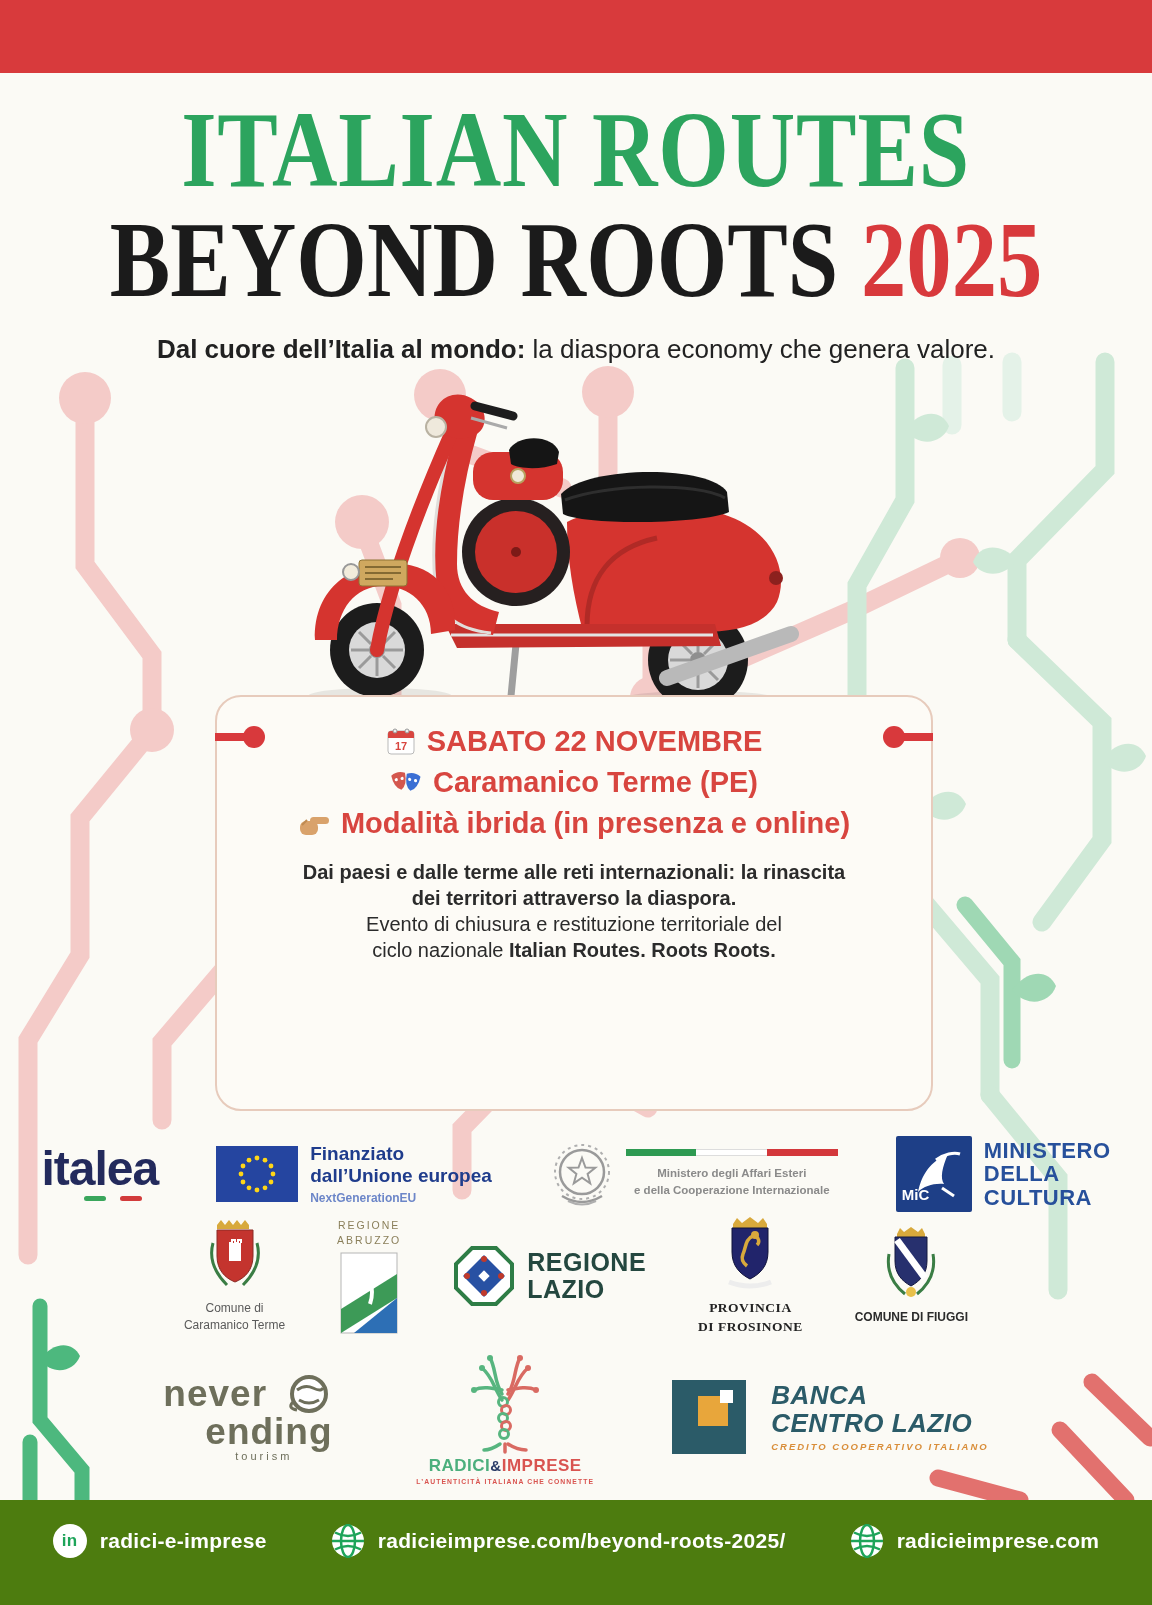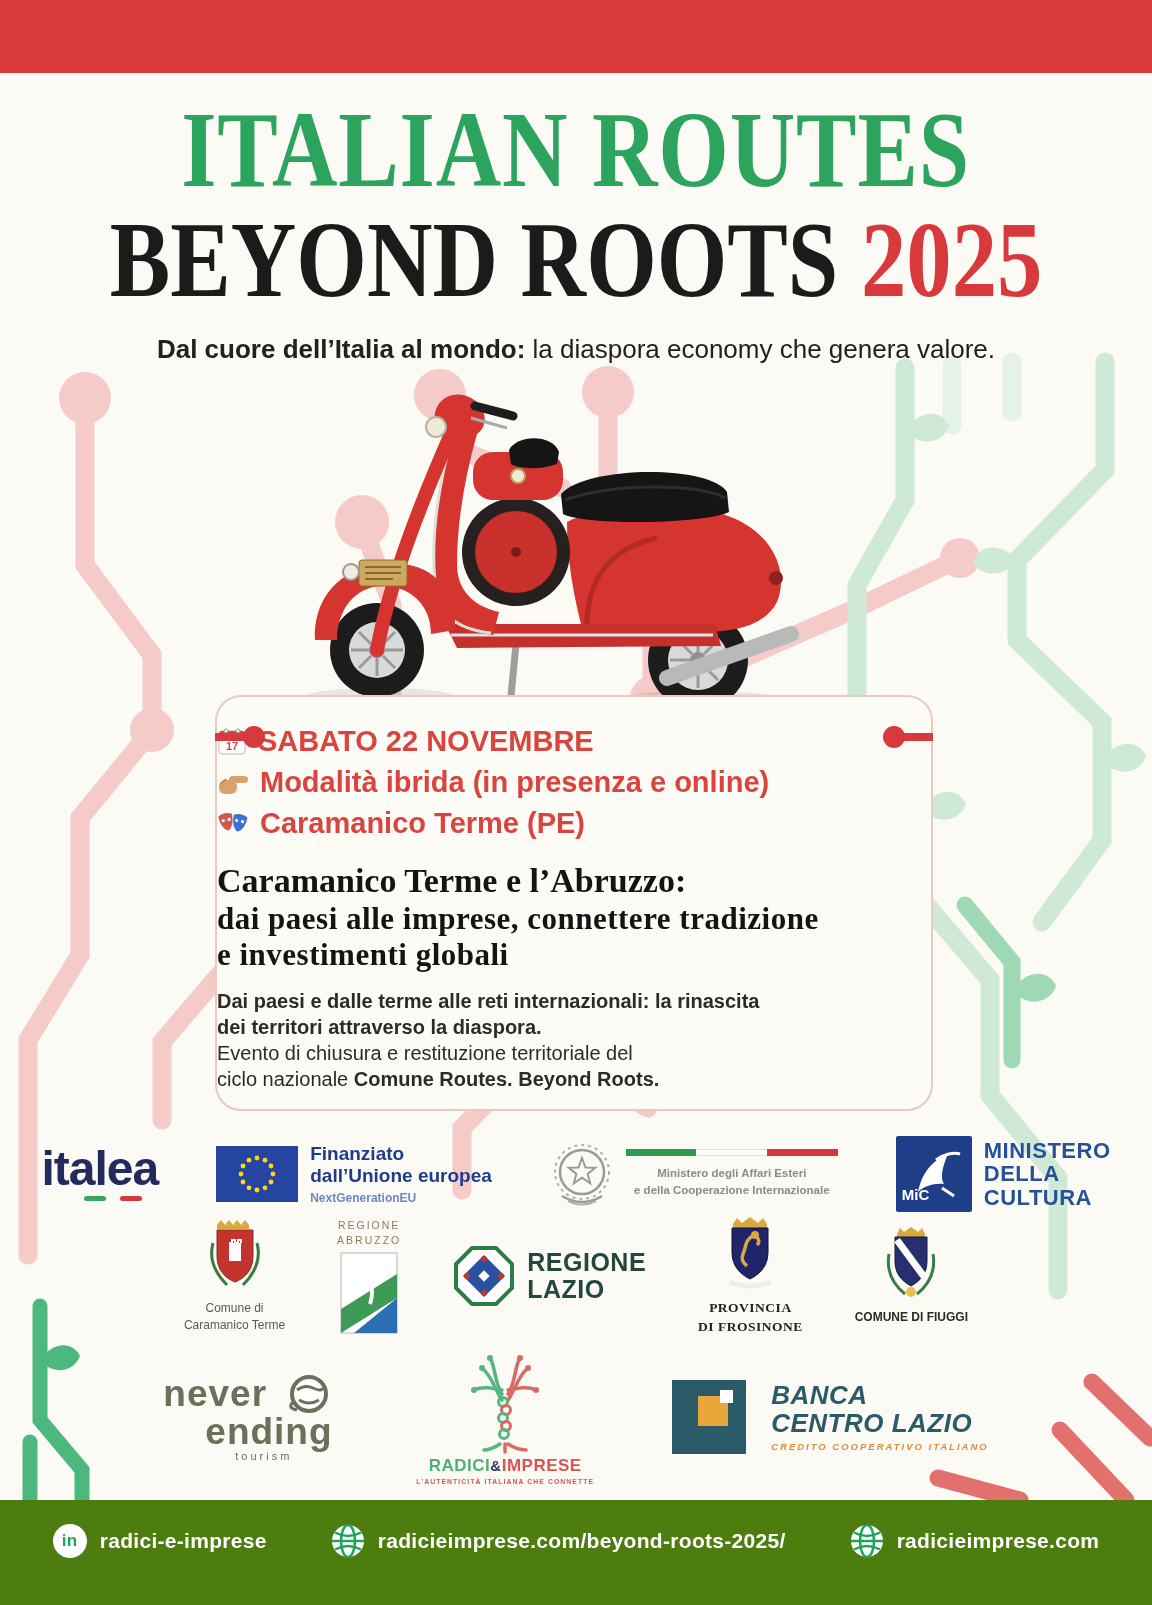--- a/index.html
+++ b/index.html
@@ -14,21 +14,21 @@
   .title-l1,.title-l2{font-family:"Liberation Serif",serif;font-weight:bold;font-size:108px;
        line-height:1.0;white-space:nowrap;display:inline-block;transform:scaleX(0.84);transform-origin:center;}
   .title-l1{color:#2CA45E;letter-spacing:1px;}
   .title-l2{color:#1B1B1B;margin-top:2px;}
   .title-year{color:#D8393C;}
   .subtitle{margin-top:20px;font-size:26px;color:#212121;}
   .subtitle b{font-weight:bold;}
 
   
   .card{position:absolute;left:215px;top:695px;width:718px;height:416px;background:#FDFBF6;
-        border:2px solid #E7CBBC;border-radius:26px;z-index:5;box-sizing:border-box;
+        border:2px solid #E7CBBC;border-radius:26px;z-index:5;text-align:center;box-sizing:border-box;
         padding-top:24px;}
   .connector{position:absolute;top:36px;height:8px;background:#D8393C;}
   .connector.left{left:-2px;width:38px;}
   .connector.right{right:-2px;width:38px;}
   .connector .dot{position:absolute;top:-7px;width:22px;height:22px;border-radius:50%;background:#D8393C;}
   .connector.left .dot{right:-12px;}
   .connector.right .dot{left:-12px;}
   .card-line{color:#D8453F;font-weight:bold;font-size:29px;line-height:1.42;white-space:nowrap;}
   .ico{display:inline-block;vertical-align:-5px;margin-right:11px;}
   .card-heading{margin-top:16px;font-family:"Liberation Serif",serif;font-weight:bold;color:#141414;
@@ -261,53 +261,48 @@
       <svg class="ico" width="30" height="30" viewBox="0 0 30 30">
         <rect x="2" y="5" width="26" height="23" rx="3" fill="#FFFFFF" stroke="#B9B9B9"></rect>
         <path d="M2,8 a3,3 0 0 1 3,-3 h20 a3,3 0 0 1 3,3 v4 h-26 Z" fill="#D8453F"></path>
         <circle cx="9" cy="5" r="2" fill="#EEEEEE" stroke="#999"></circle>
           <circle cx="21" cy="5" r="2" fill="#EEEEEE" stroke="#999"></circle>
         <text x="15" y="24" text-anchor="middle" font-size="11" font-weight="bold" fill="#D8453F">17</text>
       </svg><span>SABATO 22 NOVEMBRE</span>
     </div>
 
     <div class="card-line">
+      <svg class="ico" width="32" height="28" viewBox="0 0 32 28">
+        <g transform="rotate(-12 10 14)">
+          <path d="M3,5 q7,-4 14,0 q0,12 -7,16 q-7,-4 -7,-16 Z" fill="#D4574E"></path>
+          <circle cx="7" cy="10" r="1.6" fill="#fff"></circle>
+            <circle cx="13" cy="10" r="1.6" fill="#fff"></circle>
+        </g>
+        <g transform="rotate(12 22 14)">
+          <path d="M15,6 q7,-4 14,0 q0,12 -7,16 q-7,-4 -7,-16 Z" fill="#3B6FD4"></path>
+          <circle cx="19" cy="11" r="1.6" fill="#fff"></circle>
+            <circle cx="25" cy="11" r="1.6" fill="#fff"></circle>
+        </g>
+      </svg><span>Caramanico Terme (PE)</span>
+    </div>
+
+    <div class="card-line">
       <svg class="ico" width="32" height="26" viewBox="0 0 32 26">
         <rect x="2" y="9" width="18" height="14" rx="6" fill="#D9A26B"></rect>
         <rect x="12" y="5" width="19" height="7" rx="3.5" fill="#D9A26B"></rect>
         <path d="M4,13 l5,-5" stroke="#C08B52" stroke-width="2"></path>
       </svg><span>Modalità ibrida (in presenza e online)</span>
     </div>
 
-    <div class="card-line">
-      <svg class="ico" width="32" height="28" viewBox="0 0 32 28">
-        <g transform="rotate(-12 10 14)">
-          <path d="M3,5 q7,-4 14,0 q0,12 -7,16 q-7,-4 -7,-16 Z" fill="#D4574E"></path>
-          <circle cx="7" cy="10" r="1.6" fill="#fff"></circle>
-            <circle cx="13" cy="10" r="1.6" fill="#fff"></circle>
-        </g>
-        <g transform="rotate(12 22 14)">
-          <path d="M15,6 q7,-4 14,0 q0,12 -7,16 q-7,-4 -7,-16 Z" fill="#3B6FD4"></path>
-          <circle cx="19" cy="11" r="1.6" fill="#fff"></circle>
-            <circle cx="25" cy="11" r="1.6" fill="#fff"></circle>
-        </g>
-      </svg><span>Caramanico Terme (PE)</span>
-    </div>
-
-    <div class="card-heading">
-      <div>Caramanico Terme e l’Abruzzo:</div>
-      <div class="sub">dai paesi alle imprese, connettere tradizione</div>
-      <div class="sub">e investimenti globali</div>
-    </div>
 
     <div class="card-body">
       <div class="b">Dai paesi e dalle terme alle reti internazionali: la rinascita</div>
       <div class="b">dei territori attraverso la diaspora.</div>
       <div>Evento di chiusura e restituzione territoriale del</div>
-      <div><span>ciclo nazionale </span><span class="b">Comune Routes. Beyond Roots.</span></div>
+      <div><span>ciclo nazionale </span><span class="b">Italian Routes. Roots Roots.</span></div>
     </div>
   </div>
 
   <div class="row row1">
     <div class="sponsor">
       <div>
         <div class="italea-name">italea</div>
         <div class="italea-dashes">
             <i class="dash-green"></i>
             <i class="dash-red"></i>

